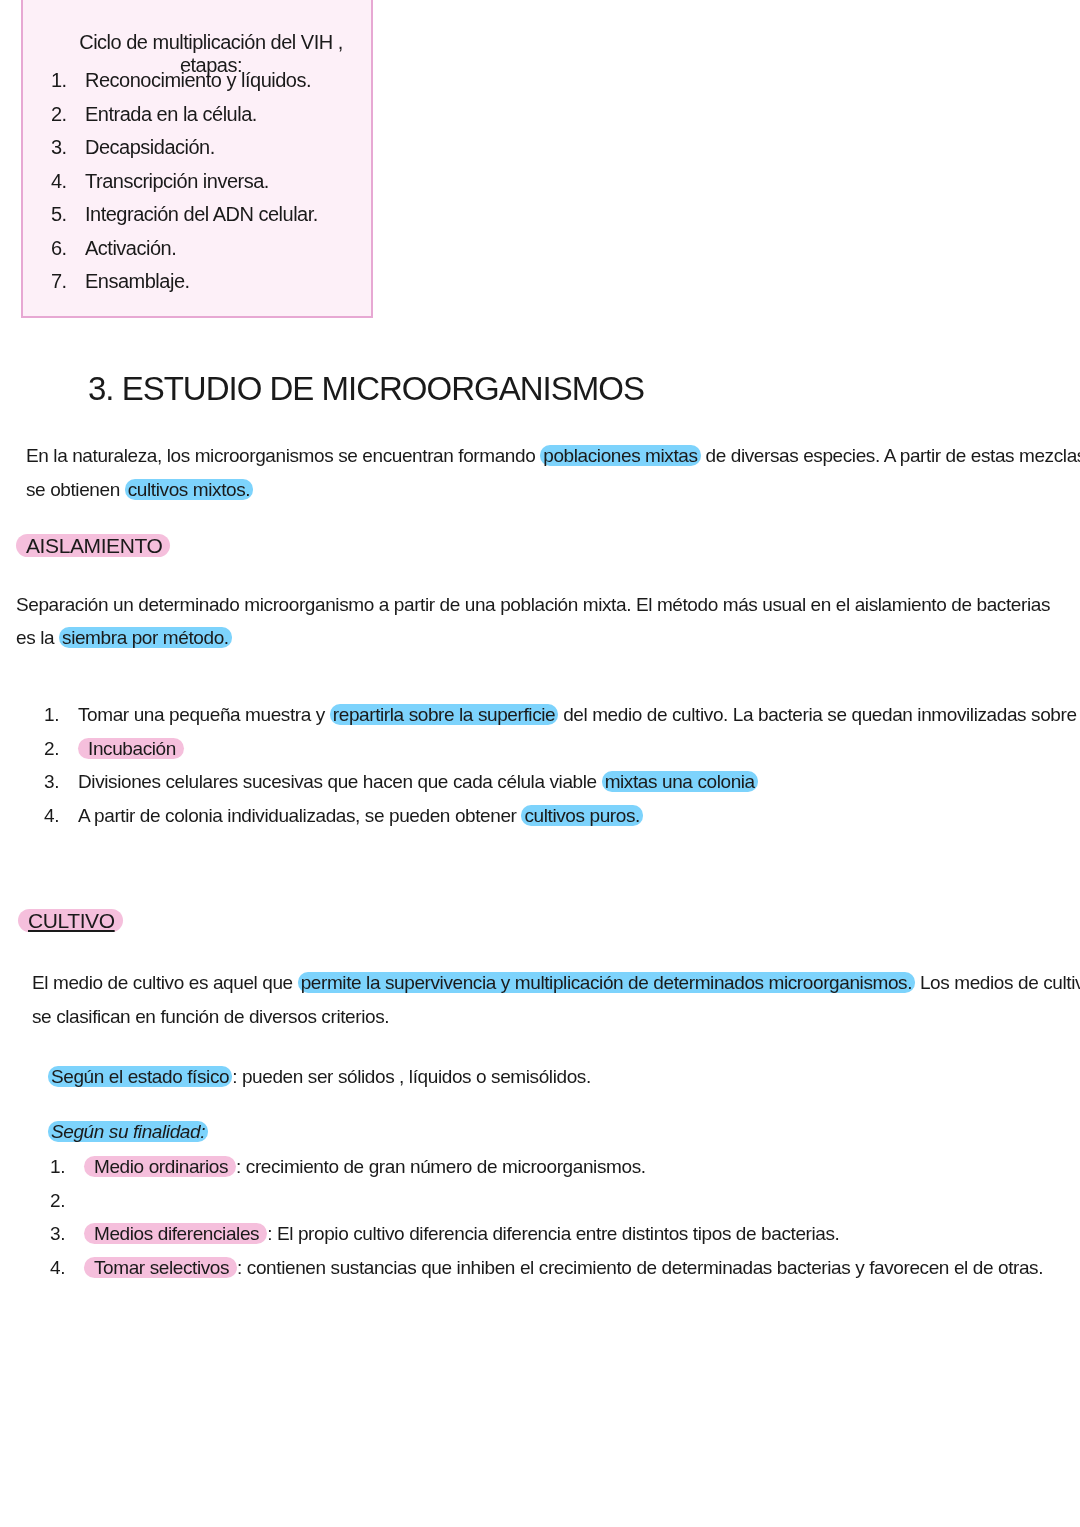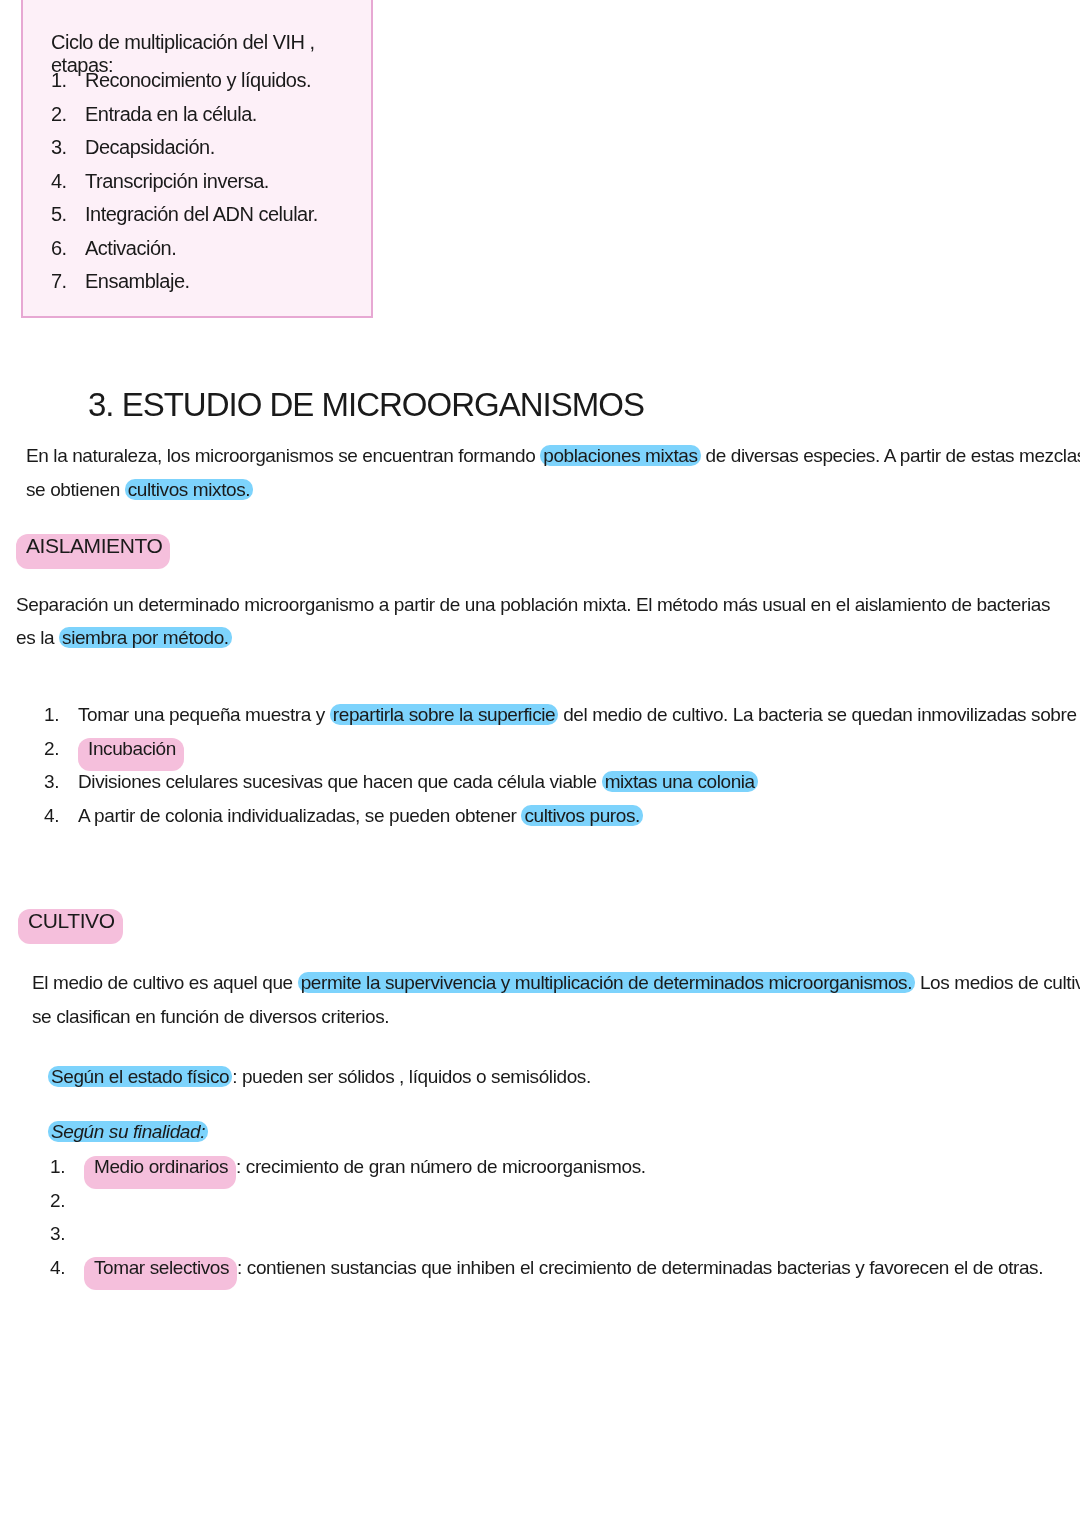--- a/index.html
+++ b/index.html
@@ -4,32 +4,32 @@
 <style>
   html, body { margin: 0; padding: 0; background: #ffffff; }
   body {
     width: 1080px; height: 1527px; position: relative; overflow: hidden;
     font-family: "Liberation Sans Narrow", "Liberation Sans", sans-serif;
     color: #1a1a1a;
   }
   .abs { position: absolute; white-space: nowrap; }
   .txt { font-size: 19px; letter-spacing: -0.4px; }
   .hl { background: #7dd3fc; border-radius: 10px; padding: 0 3px; }
-  .hl-strong { background: #f5bfdc; border-radius: 12px; padding: 0 8px 12px 10px; }
+  .hl-strong { background: #f5bfdc; border-radius: 12px; padding: 0 8px 0 10px; }
 
   #vih-box {
     position: absolute; left: 21px; top: -4px; width: 352px; height: 322px;
     background: #fdf0f8; border: 2px solid #e7a8d3; box-sizing: border-box;
   }
-  #vih-box .title { position: absolute; left: 28px; top: 33px; font-size: 20px; letter-spacing: -0.5px; }
+  #vih-box .title { position: absolute; left: 28px; top: 33px; font-size: 20px; letter-spacing: -0.5px; text-align: center; }
   #vih-box ol { list-style: none; margin: 0; padding: 0; position: absolute; left: 28px; top: 67px; }
   #vih-box li { font-size: 20px; letter-spacing: -0.5px; height: 33.5px; line-height: 30px; display: flex; }
   #vih-box .num { width: 34px; }
 
-  #section-title { left: 88px; top: 370px; font-size: 33px; letter-spacing: -1px; margin-top: 16px; }
+  #section-title { left: 88px; top: 370px; font-size: 33px; letter-spacing: -1px; }
 
   .sub-heading { font-size: 21px; letter-spacing: -0.4px; }
 
   ol.steps { list-style: none; margin: 0; padding: 0; position: absolute; }
   ol.steps li { display: flex; height: 33.5px; line-height: 30px; font-size: 19px; letter-spacing: -0.4px; white-space: nowrap; }
   ol.steps .num { width: 34px; }
 </style>
 </head>
 <body>
 
@@ -100,21 +100,21 @@
   <li>
     <span class="num">3.</span>
     <span><span>Divisiones celulares sucesivas que hacen que cada célula viable</span> <span class="hl">mixtas una colonia</span></span>
   </li>
   <li>
     <span class="num">4.</span>
     <span><span>A partir de colonia individualizadas, se pueden obtener</span> <span class="hl">cultivos puros.</span></span>
   </li>
 </ol>
 
-<div class="abs sub-heading" style="left:18px; top:909px;">
+<div class="abs sub-heading" style="left:18px; top:909px;text-decoration:underline;">
   <span class="hl-strong">CULTIVO</span>
 </div>
 <div class="abs txt" style="left:32px; top:972px;">
   <span>El medio de cultivo es aquel que</span>
   <span class="hl">permite la supervivencia y multiplicación de determinados microorganismos.</span>
   <span>Los medios de cultivo</span>
 </div>
 <div class="abs txt" style="left:32px; top:1006px;">se clasifican en función de diversos criterios.</div>
 
 <div class="abs txt" style="left:48px; top:1066px;">
@@ -128,18 +128,19 @@
 <ol class="steps" style="left:50px; top:1152px;">
   <li>
     <span class="num">1.</span>
     <span><span class="hl-strong">Medio ordinarios</span><span>: crecimiento de gran número de microorganismos.</span></span>
   </li>
   <li>
     <span class="num">2.</span>
   </li>
   <li>
     <span class="num">3.</span>
+    <span><span class="hl-strong">Medios diferenciales</span><span>: El propio cultivo diferencia diferencia entre distintos tipos de bacterias.</span></span>
   </li>
   <li>
     <span class="num">4.</span>
     <span><span class="hl-strong">Tomar selectivos</span><span>: contienen sustancias que inhiben el crecimiento de determinadas bacterias y favorecen el de otras.</span></span>
   </li>
 </ol>
 
 </body></html>

